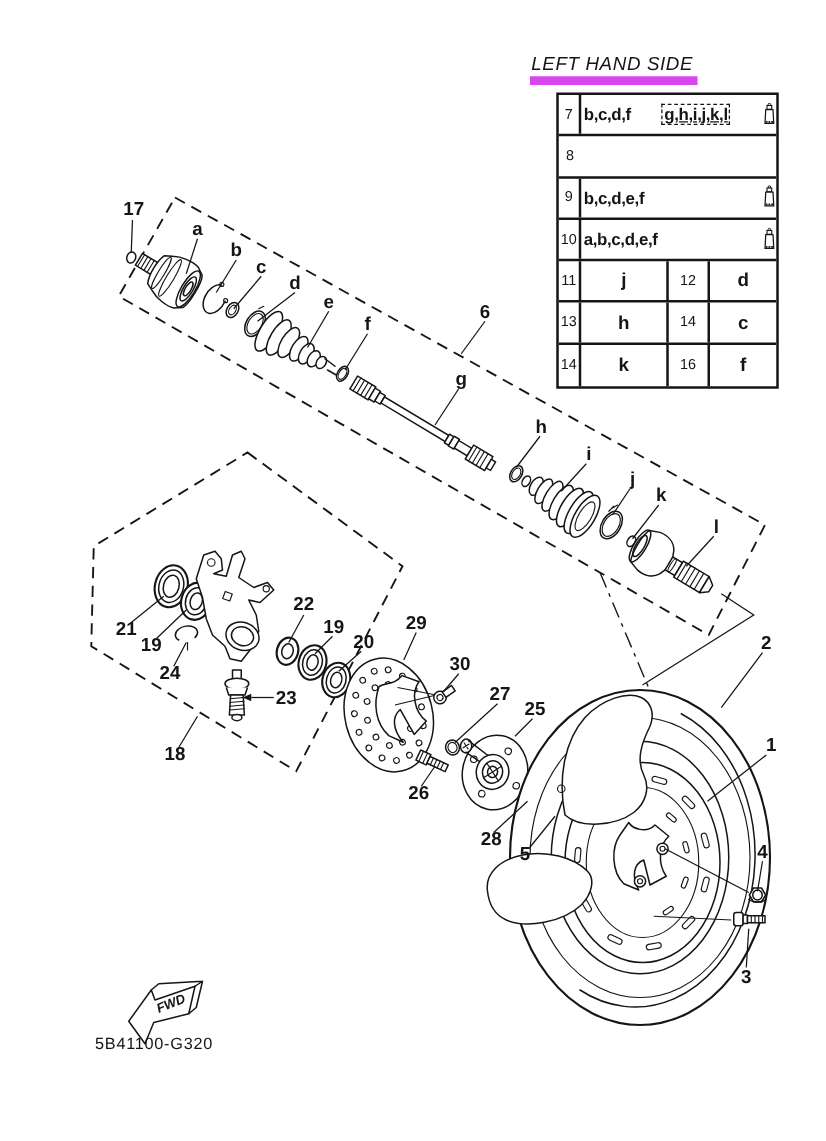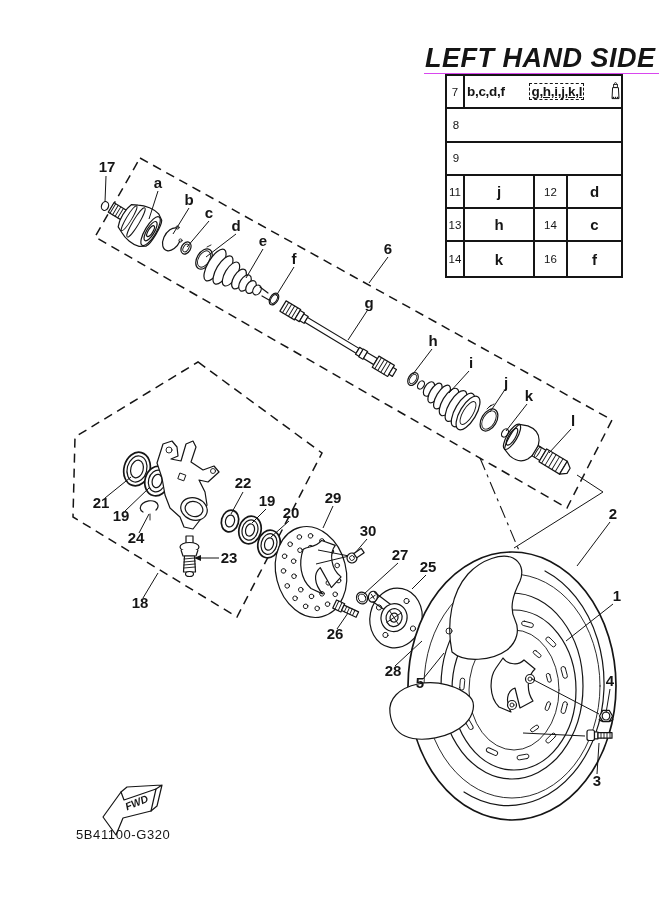--- a/index.html
+++ b/index.html
@@ -1,21 +1,21 @@
 <!DOCTYPE html>
 <html><head>
 <meta charset="utf-8">
 <style>
   html,body{margin:0;padding:0;background:#fff;}
   .page{position:relative;width:661px;height:913px;background:#ffffff;overflow:hidden;
         font-family:"Liberation Sans",sans-serif;color:#151515;}
   .diagram-svg{position:absolute;left:0;top:0;}
   
-  .title{position:absolute;left:424px;top:44px;font-size:27px;font-weight:bold;font-style:italic;
-         letter-spacing:.5px;white-space:nowrap;border-bottom:1px solid #d946ef;padding:0 3px 1px 1px;line-height:1.05;}
+  .title{position:absolute;left:424px;top:44px;font-size:15px;font-weight:normal;font-style:italic;
+         letter-spacing:.5px;white-space:nowrap;border-bottom:7px solid #d946ef;padding:0 3px 1px 1px;line-height:1.05;}
   
   .parts-table{position:absolute;left:445px;top:74px;width:178px;border:2px solid #151515;box-sizing:border-box;background:#fff;}
   .trow{display:flex;height:33.3px;border-bottom:2px solid #151515;box-sizing:border-box;align-items:stretch;}
   .trow:last-child{border-bottom:none;}
   .tcell{border-right:2px solid #151515;box-sizing:border-box;display:flex;align-items:center;justify-content:center;}
   .tcell:last-child{border-right:none;}
   .ref{width:18px;flex:none;font-size:11.5px;font-weight:normal;}
   .grease-parts{flex:1;justify-content:space-between;padding-left:2px;font-size:13.5px;font-weight:bold;letter-spacing:-.3px;}
   .boxed{border:1.5px dashed #151515;padding:0 1px;margin-left:1px;text-decoration:underline;}
   .tubes{display:flex;align-items:center;margin-left:2px;gap:1px;}
@@ -435,20 +435,49 @@
     <rect x="7" y="14.8" width="1.4" height="1.4" fill="#151515"></rect>
   </svg>
           </span>
       </div>
     </div>
     <div class="trow">
       <div class="tcell ref">8</div>
     </div>
     <div class="trow">
       <div class="tcell ref">9</div>
+      <div class="tcell grease-parts">
+        <span>b,c,d,e,f</span>
+        <span class="tubes">
+            <svg width="11" height="20" viewBox="0 0 11 20">
+    <circle cx="5.5" cy="1.6" r="1" fill="none" stroke="#151515" stroke-width=".8"></circle>
+    <rect x="3.6" y="2.4" width="3.8" height="3" fill="#fff" stroke="#151515" stroke-width=".9"></rect>
+    <path d="M2.6,5.6 L8.4,5.6 L9,16.6 L2,16.6 Z" fill="#fff" stroke="#151515" stroke-width="1"></path>
+    <rect x="2.6" y="14.8" width="1.4" height="1.4" fill="#151515"></rect>
+    <rect x="4.8" y="14.8" width="1.4" height="1.4" fill="#151515"></rect>
+    <rect x="7" y="14.8" width="1.4" height="1.4" fill="#151515"></rect>
+  </svg>
+          </span>
+      </div>
+    </div>
+    <div class="trow">
+      <div class="tcell ref">10</div>
+      <div class="tcell grease-parts">
+        <span>a,b,c,d,e,f</span>
+        <span class="tubes">
+            <svg width="11" height="20" viewBox="0 0 11 20">
+    <circle cx="5.5" cy="1.6" r="1" fill="none" stroke="#151515" stroke-width=".8"></circle>
+    <rect x="3.6" y="2.4" width="3.8" height="3" fill="#fff" stroke="#151515" stroke-width=".9"></rect>
+    <path d="M2.6,5.6 L8.4,5.6 L9,16.6 L2,16.6 Z" fill="#fff" stroke="#151515" stroke-width="1"></path>
+    <rect x="2.6" y="14.8" width="1.4" height="1.4" fill="#151515"></rect>
+    <rect x="4.8" y="14.8" width="1.4" height="1.4" fill="#151515"></rect>
+    <rect x="7" y="14.8" width="1.4" height="1.4" fill="#151515"></rect>
+  </svg>
+          </span>
+      </div>
     </div>
     <div class="trow">
       <div class="tcell ref">11</div>
       <div class="tcell w-part1">j</div>
       <div class="tcell w-ref2">12</div>
       <div class="tcell w-part2">d</div>
     </div>
     <div class="trow">
       <div class="tcell ref">13</div>
       <div class="tcell w-part1">h</div>

